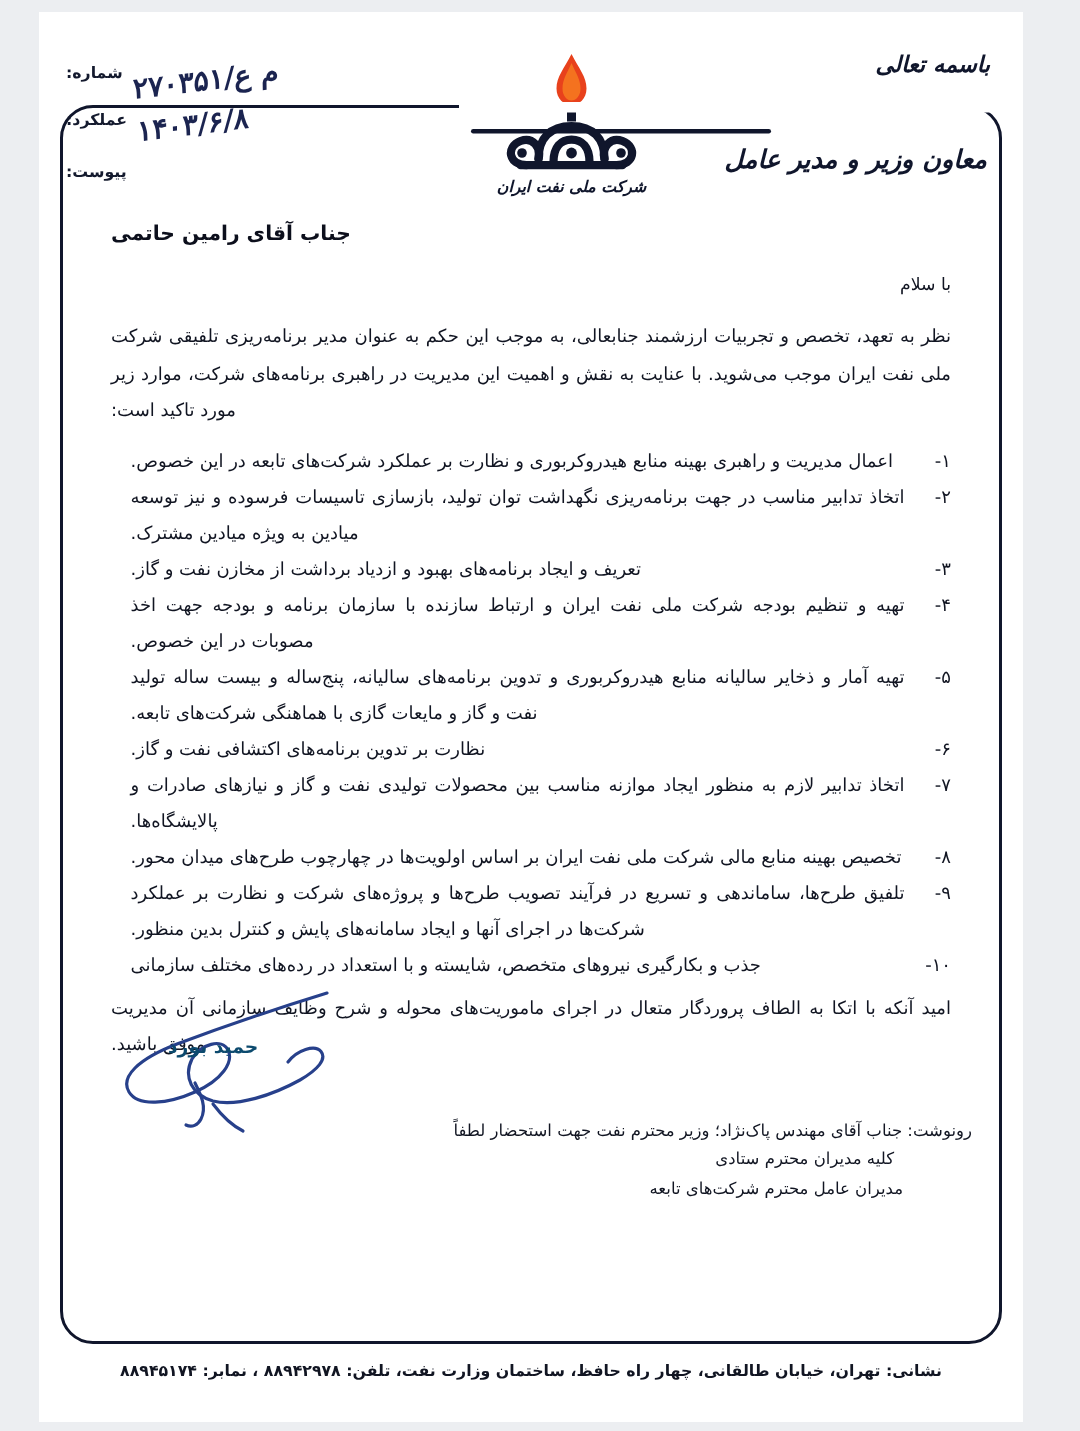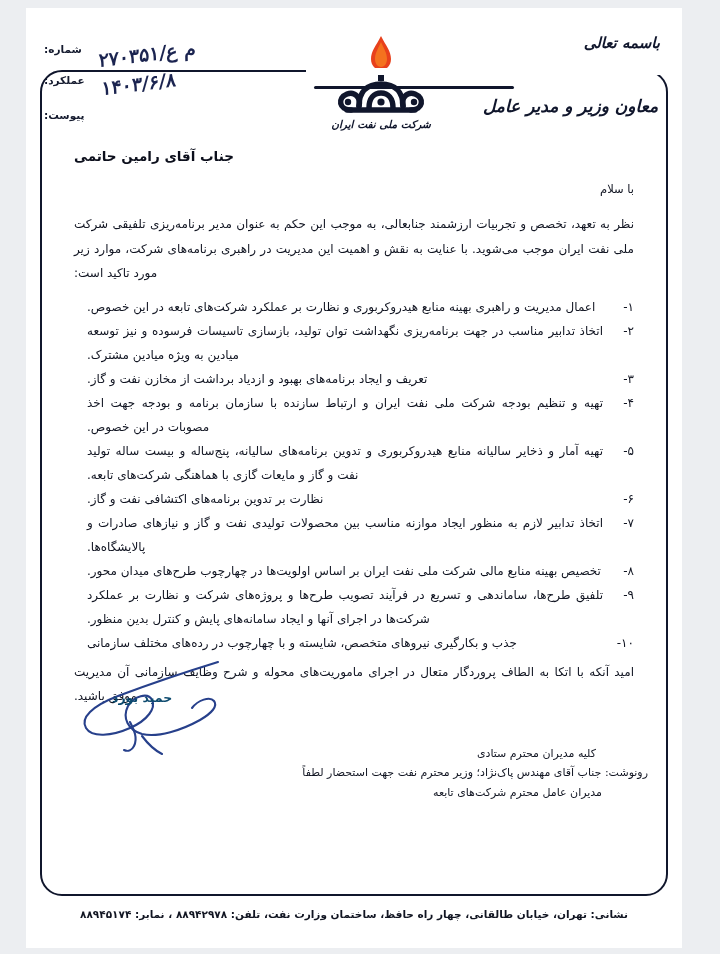--- a/index.html
+++ b/index.html
@@ -40,21 +40,21 @@
     top: 20px;
     width: 230px;
     direction: rtl;
   }
   .meta-row {
     display: flex;
     flex-direction: row-reverse;
     align-items: flex-end;
     justify-content: flex-start;
     height: 31px;
-    gap: 16px;
+    gap: 6px;
   }
   .meta-label {
     font-size: 10.5px;
     font-weight: bold;
     color: #141a2e;
     letter-spacing: 0;
     white-space: nowrap;
     padding-bottom: 4px;
   }
   .meta-value {
@@ -357,41 +357,41 @@
       <li class="duty">
         <span class="duty-num">۸-</span>
         <span class="duty-text">تخصیص بهینه منابع مالی شرکت ملی نفت ایران بر اساس اولویت‌ها در چهارچوب طرح‌های میدان محور.</span>
       </li>
       <li class="duty">
         <span class="duty-num">۹-</span>
         <span class="duty-text">تلفیق طرح‌ها، ساماندهی و تسریع در فرآیند تصویب طرح‌ها و پروژه‌های شرکت و نظارت بر عملکرد شرکت‌ها در اجرای آنها و ایجاد سامانه‌های پایش و کنترل بدین منظور.</span>
       </li>
       <li class="duty wide">
         <span class="duty-num">۱۰-</span>
-        <span class="duty-text">جذب و بکارگیری نیروهای متخصص، شایسته و با چهارچوب در رده‌های مختلف سازمانی</span>
+        <span class="duty-text">جذب و بکارگیری نیروهای متخصص، شایسته و با استعداد در رده‌های مختلف سازمانی</span>
       </li>
     </ol>
 
     <div class="closing">امید آنکه با اتکا به الطاف پروردگار متعال در اجرای ماموریت‌های محوله و شرح وظایف سازمانی آن مدیریت موفق باشید.</div>
   </div>
 
   <div class="sign-block">
     <svg class="sign-mark" width="250" height="110" viewBox="0 0 250 110" xmlns="http://www.w3.org/2000/svg">
       <g fill="none" stroke="#27408b" stroke-width="2.1" stroke-linecap="round" stroke-linejoin="round">
         <path d="M146 14 C120 22 78 36 46 48 C20 58 8 70 14 80 C20 90 40 88 58 80 C76 72 84 60 80 52 C76 44 62 48 56 58 C50 70 56 82 70 86 C86 90 110 82 128 72 C140 65 146 58 142 53 C138 48 126 52 120 60"></path>
         <path d="M58 74 C62 82 66 90 62 98 C60 102 56 104 52 102"></path>
         <path d="M70 88 C76 96 82 102 90 106"></path>
       </g>
     </svg>
     <div class="sign-name">حمید بورد</div>
   </div>
 
   <div class="cc">
+    <div class="cc-line">رونوشت: جناب آقای مهندس پاک‌نژاد؛ وزیر محترم نفت جهت استحضار لطفاً</div>
     <div class="cc-line indent-1">کلیه مدیران محترم ستادی</div>
-    <div class="cc-line">رونوشت: جناب آقای مهندس پاک‌نژاد؛ وزیر محترم نفت جهت استحضار لطفاً</div>
     <div class="cc-line indent-2">مدیران عامل محترم شرکت‌های تابعه</div>
   </div>
 
   <div class="footer">
     <div class="footer-text">نشانی: تهران، خیابان طالقانی، چهار راه حافظ، ساختمان وزارت نفت، تلفن: ۸۸۹۴۲۹۷۸ ، نمابر: ۸۸۹۴۵۱۷۴</div>
   </div>
 
 </div>
 
 </body></html>

